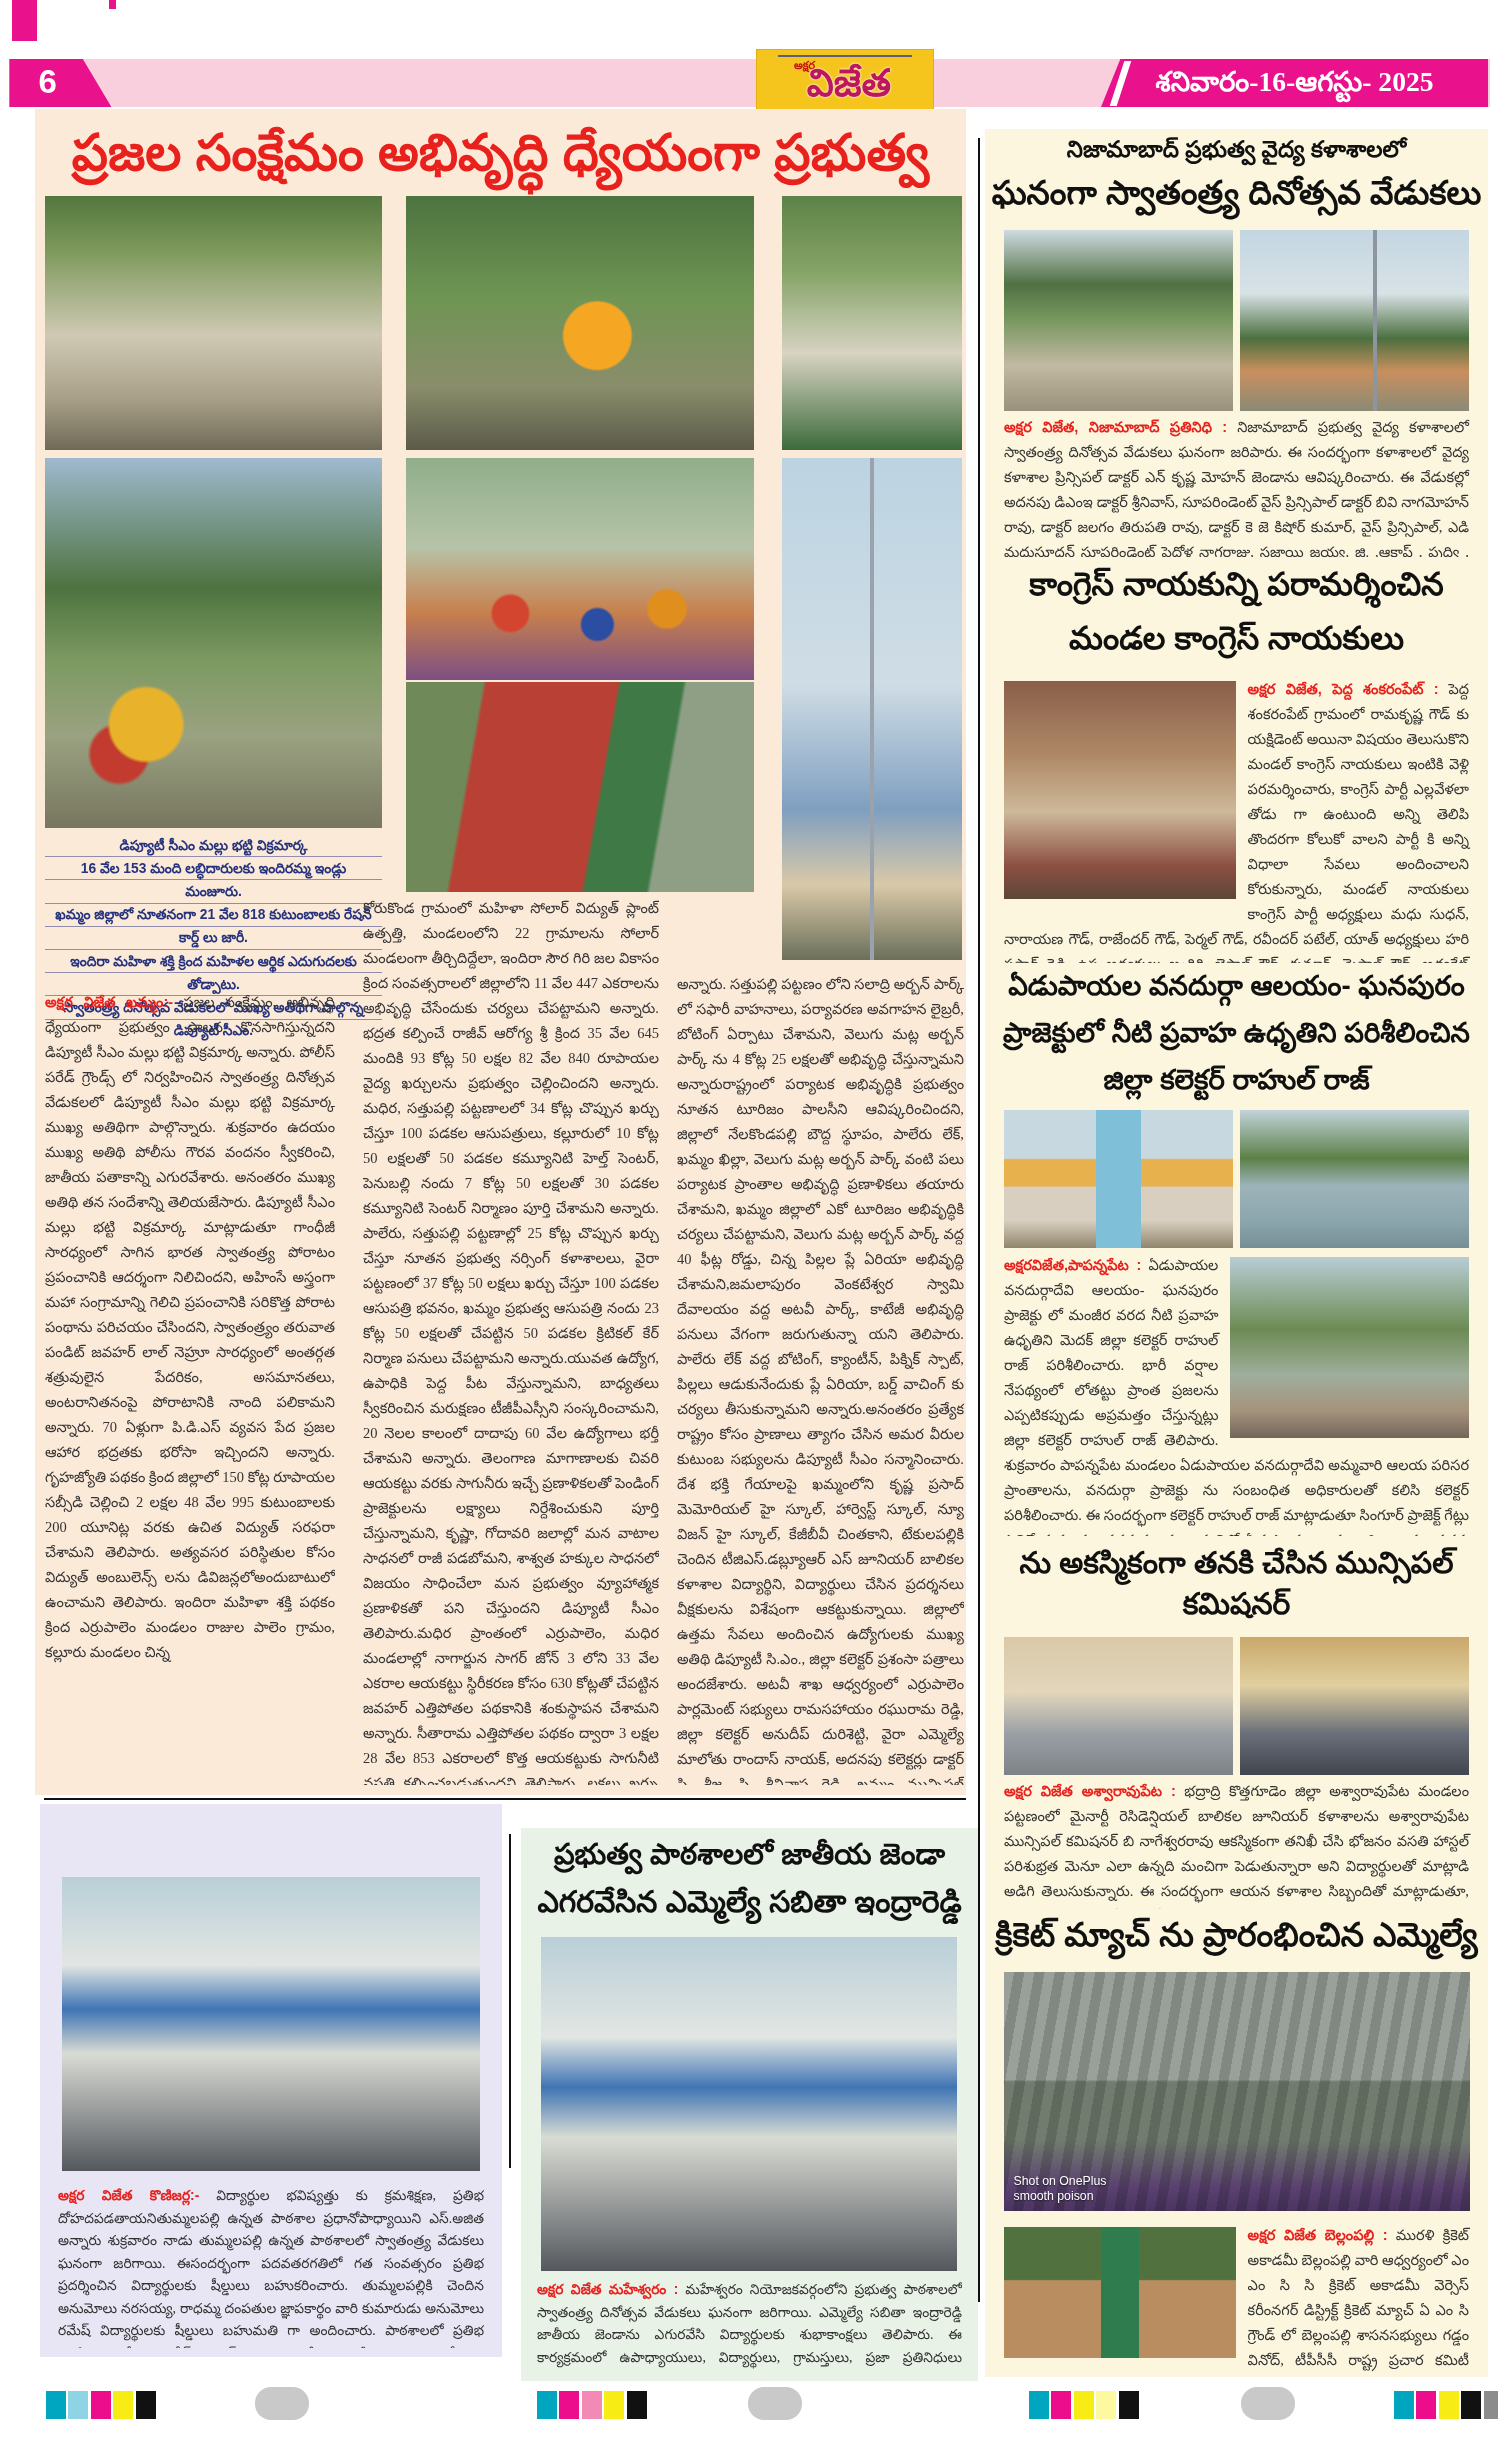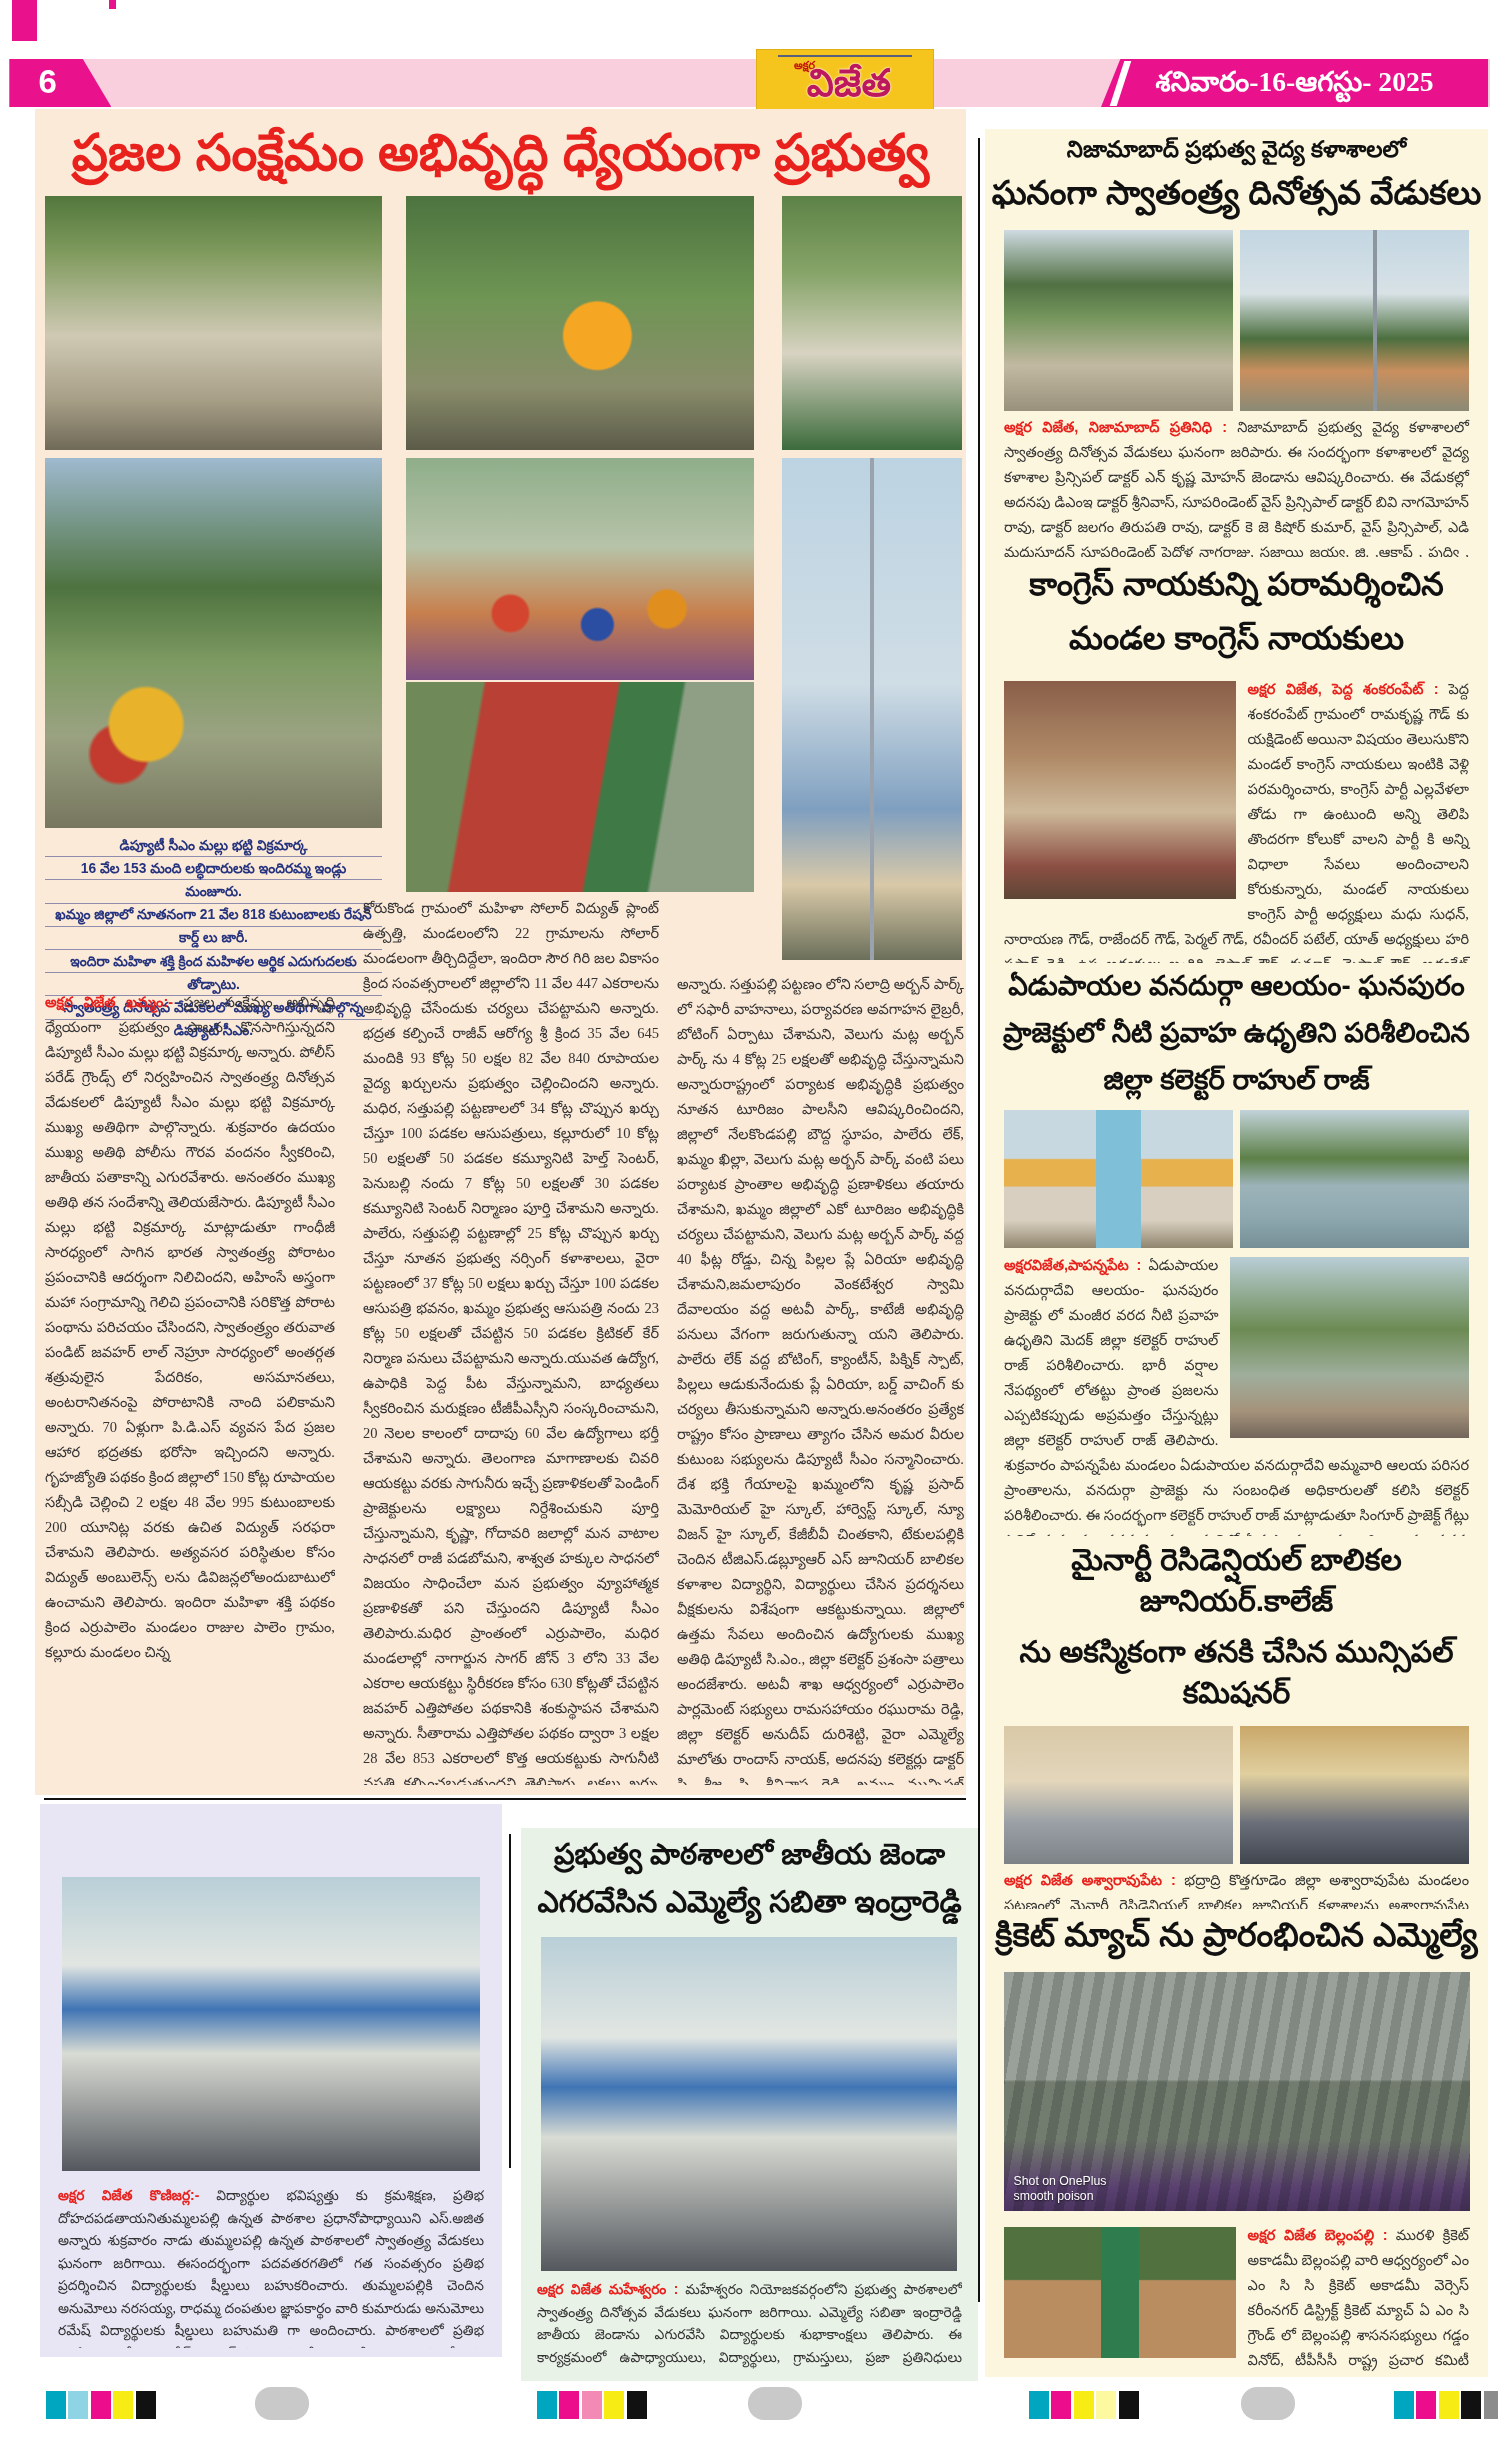--- a/index.html
+++ b/index.html
@@ -231,21 +231,20 @@
       </div>
       <div class="r-text">
         <div class="photo ph-dam floatR" style="position:relative;width:239px;height:181px"></div>
         <span class="dateline">అక్షరవిజేత,పాపన్నపేట :</span>
         <span>ఏడుపాయల వనదుర్గాదేవి ఆలయం- ఘనపురం ప్రాజెక్టు లో మంజీర వరద నీటి ప్రవాహ ఉధృతిని మెదక్ జిల్లా కలెక్టర్ రాహుల్ రాజ్ పరిశీలించారు. భారీ వర్షాల నేపథ్యంలో లోతట్టు ప్రాంత ప్రజలను ఎప్పటికప్పుడు అప్రమత్తం చేస్తున్నట్లు జిల్లా కలెక్టర్ రాహుల్ రాజ్ తెలిపారు. శుక్రవారం పాపన్నపేట మండలం ఏడుపాయల వనదుర్గాదేవి అమ్మవారి ఆలయ పరిసర ప్రాంతాలను, వనదుర్గా ప్రాజెక్టు ను సంబంధిత అధికారులతో కలిసి కలెక్టర్ పరిశీలించారు. ఈ సందర్భంగా కలెక్టర్ రాహుల్ రాజ్ మాట్లాడుతూ సింగూర్</span>
         <span>ప్రాజెక్ట్ గేట్లు ఎత్తివేయడం వల్ల  వరద ప్రవాహ ఉధృతితో ఏడుపాయల అమ్మవారి ఆలయం వద్దకు నీరు అధిక మొత్తంలో చేరిందని, ఆలయం మూసివేయడం జరిగిందన్నారు. పరిసర ప్రాంతాలను పరిశీలించి ప్రవాహ ఉధృతి బాగా ఉందని ప్రజలను ఎవరిని అటువైపు వెళ్ళనీయకూడదని భద్రతపై దృష్టి సారించాలని పోలీస్ యంత్రాంగానికి సూచించడం జరిగిందన్నారు. వాతావరణ ప్రతికూల పరిస్థితులను ఎప్పటికప్పుడు అంచనా వేస్తున్నామని, ప్రస్తుత వాతావరణం నిర్మానుష్యంగా ఉందని ఎలాంటి విపత్కర పరిస్థితులు ఎదురైన ఎదుర్కోవడానికి  జిల్లా యంత్రాంగం సంసిద్ధంగా ఉందని కలెక్టర్ పేర్కొన్నారు.</span>
       </div>
     </div>
 
     <div class="r-art" style="height:373px">
-      <div class="r-head" style="font-size:30px;padding-top:7.3px">మైనార్టీ రెసిడెన్షియల్ బాలికల జూనియర్.కాలేజ్</div>
       <div class="r-head" style="font-size:30px;padding-top:10px">ను అకస్మికంగా తనకి చేసిన మున్సిపల్ కమిషనర్</div>
       <div class="r-photos" style="margin-top:8.7px">
         <div class="photo ph-pantry" style="position:relative;width:229px;height:138px"></div>
         <div class="photo ph-hall" style="position:relative;width:229px;height:138px"></div>
       </div>
       <div class="r-text">
         <span class="dateline">అక్షర విజేత అశ్వారావుపేట :</span>
         <span>భద్రాద్రి కొత్తగూడెం జిల్లా అశ్వారావుపేట మండలం పట్టణంలో మైనార్టీ రెసిడెన్షియల్ బాలికల జూనియర్ కళాశాలను అశ్వారావుపేట మున్సిపల్ కమిషనర్ బి నాగేశ్వరరావు ఆకస్మికంగా తనిఖీ చేసి భోజనం వసతి హాస్టల్ పరిశుభ్రత మెనూ ఎలా ఉన్నది మంచిగా పెడుతున్నారా అని విద్యార్థులతో మాట్లాడి అడిగి తెలుసుకున్నారు. ఈ సందర్భంగా ఆయన కళాశాల సిబ్బందితో మాట్లాడుతూ, విద్యార్థులకు పెట్టే భోజనంలో ఎటువంటి తేడా జరగకూడదు నాణ్యమైన కూరగాయలు నాణ్యమైన సరుకులతో విద్యార్థులకు మంచి భోజనం పెట్టాలని ఈ విషయంలో ఎటువంటి తేడా జరిగినా కూడా మున్సిపాలిటీ పరిధిలో చట్టపరమైన చర్యలు ఉంటాయని. కళాశాల సిబ్బందికి హాస్టల్ సిబ్బందికి ఆయన పలు సూచనలు చేశారు. ఈ కార్యక్రమంలో ప్రిన్సిపాల్ సంగీత హాస్టల్ సిబ్బంది తదితరులు పాల్గొన్నారు,</span>
       </div>
     </div>

